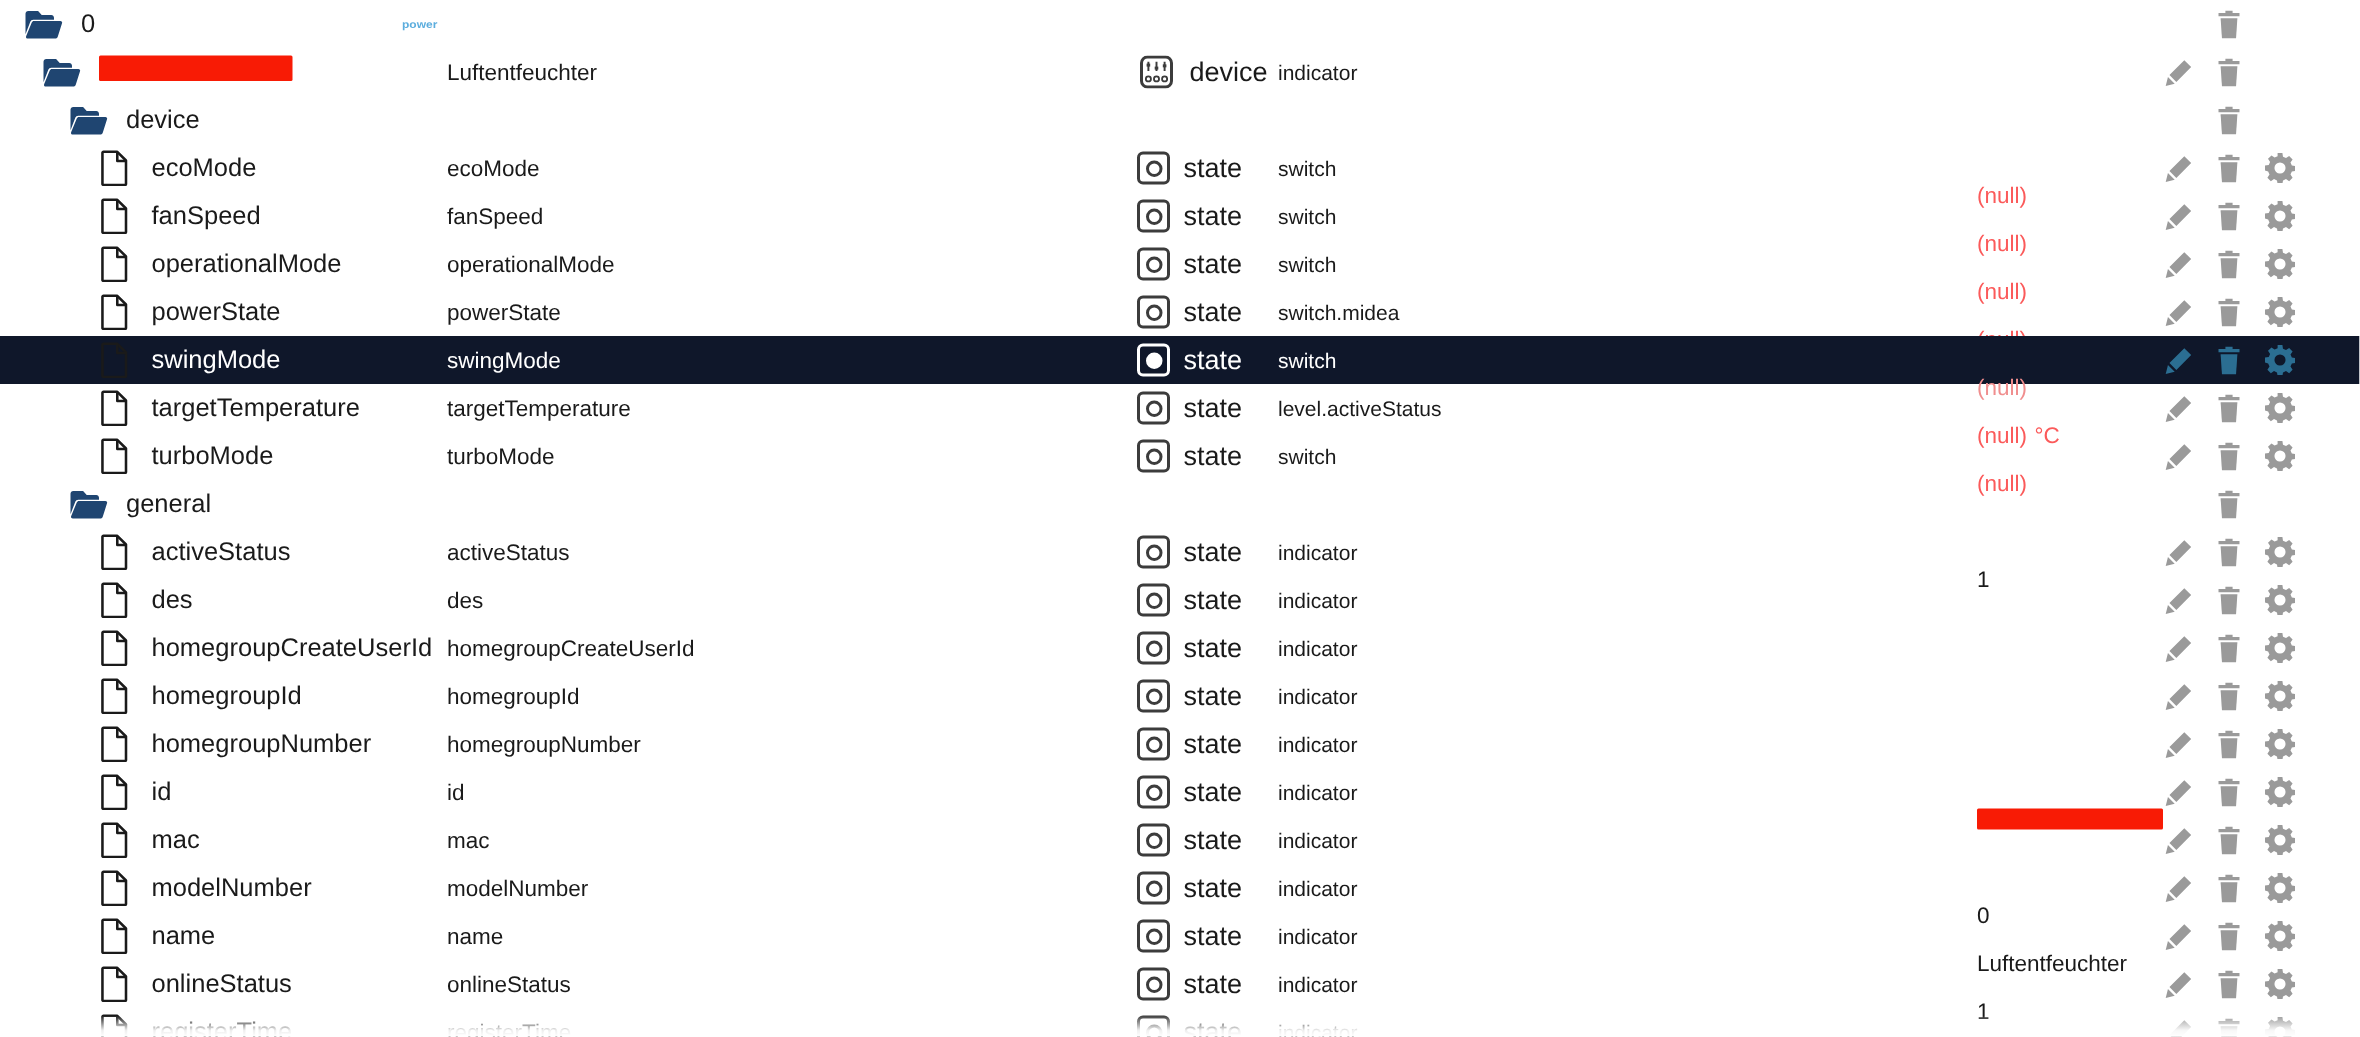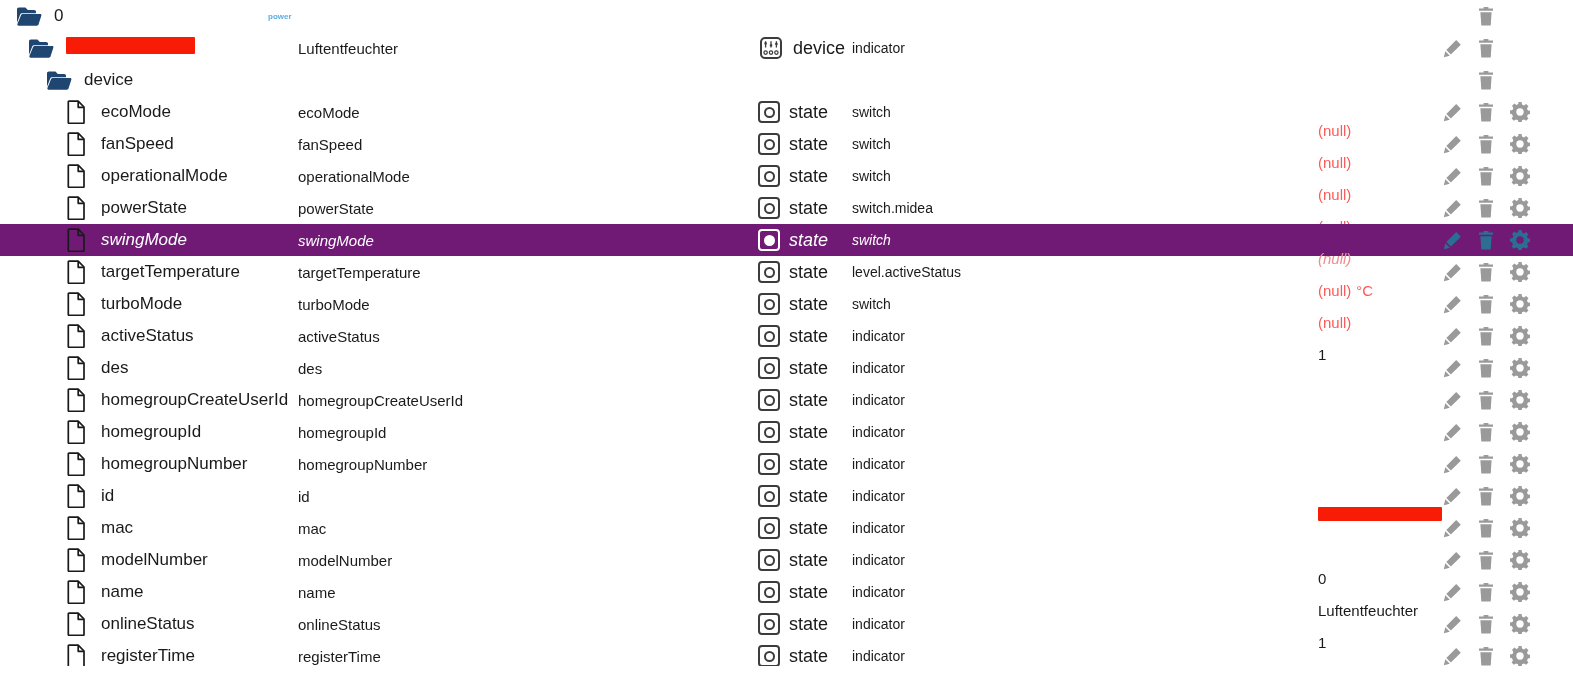--- a/index.html
+++ b/index.html
@@ -18,23 +18,22 @@
     position: relative;
   }
   .row {
     position: relative;
     height: 32px;
     display: flex;
     align-items: center;
     width: 1573px;
   }
   .row.selected {
-    background: #701a75;
+    background: #0f172a;
     color: #ffffff;
-    font-style: italic;
   }
   .row.selected .val-null { color: #f08e8e; }
   .row.selected .icon-btn svg { fill: #2b6e92; }
   .row.selected .type-box { border-color: #ffffff; }
   .row.selected .type-dot { background: #ffffff; border-color:#ffffff; }
 
   
   .c-name {
     position: absolute;
     left: 0; top: 0;
@@ -509,20 +508,41 @@
           </svg>
         </span>
         <span class="icon-btn" title="gear">
           <svg width="20" height="20" viewBox="0 0 20 20">
             <path d="M8.4 0h3.2l.4 2.5 2 .9 2.1-1.4 2.3 2.3-1.4 2.1.9 2 2.5.4v3.2l-2.5.4-.9 2 1.4 2.1-2.3 2.3-2.1-1.4-2 .9-.4 2.5H8.4l-.4-2.5-2-.9-2.1 1.4-2.3-2.3 1.4-2.1-.9-2L0 11.6V8.4l2.5-.4.9-2L2 3.9l2.3-2.3 2.1 1.4 2-.9zM10 6.3a3.7 3.7 0 100 7.4 3.7 3.7 0 000-7.4z"></path>
           </svg>
         </span>
       </div>
     </div>
     <div class="row">
+      <div class="c-name" style="left: 46px;">
+        <span class="node-icon">
+          <svg width="26" height="21" viewBox="0 0 26 21">
+            <path d="M1 3.2c0-1 .8-1.8 1.8-1.8h6.6l2.4 2.6h6.4c1 0 1.8.8 1.8 1.8v1.4H6.2c-.9 0-1.7.5-2 1.3L1 16.8z" fill="#1f4571"></path>
+            <path d="M5.1 9.1c.3-.7.9-1.1 1.6-1.1h17.6c.8 0 1.3.7 1.1 1.4l-2.9 9.1c-.2.7-.9 1.2-1.6 1.2H2.5c-.8 0-1.4-.8-1.1-1.6z" fill="#1f4571"></path>
+          </svg>
+        </span>
+        <span class="node-label">general</span>
+      </div>
+      <div class="c-actions">
+        <span class="icon-btn spacer"></span>
+        <span class="icon-btn" title="trash">
+          <svg width="16" height="19" viewBox="0 0 16 19">
+            <path d="M5.6 0h4.8v1.6H15v2.2H1V1.6h4.6z"></path>
+            <path d="M2.4 5.2h11.2l-.9 13.3H3.3z"></path>
+          </svg>
+        </span>
+        <span class="icon-btn spacer"></span>
+      </div>
+    </div>
+    <div class="row">
       <div class="c-name" style="left: 63px;">
         <span class="node-icon">
           <svg width="19" height="24" viewBox="0 0 19 24">
             <path d="M2 1.2h9.2L17 7v15.6c0 .4-.3.7-.7.7H2c-.4 0-.7-.3-.7-.7V1.9c0-.4.3-.7.7-.7z" fill="none" stroke="#1a1a1a" stroke-width="1.7" stroke-linejoin="round"></path>
             <path d="M11.2 1.4v5.9H17" fill="none" stroke="#1a1a1a" stroke-width="1.7" stroke-linejoin="round"></path>
           </svg>
         </span>
         <span class="node-label">activeStatus</span>
       </div>
       <div class="c-disp">activeStatus</div>

